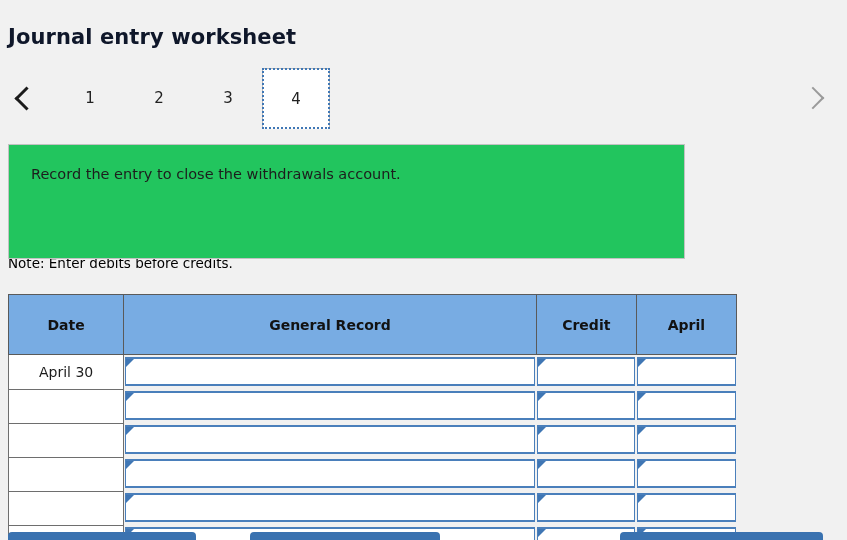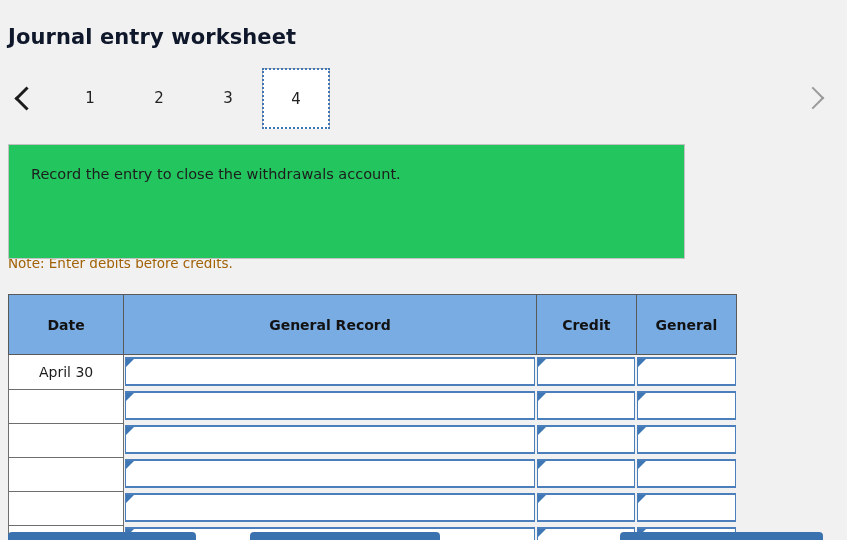--- a/index.html
+++ b/index.html
@@ -117,21 +117,21 @@
     font-size: 14.5px;
     color: #1d1d1d;
   }
 
   
   .note {
     position: absolute;
     left: 8px;
     top: 255px;
     font-size: 13.5px;
-    color: #a16207;
+    color: #000000;
   }
 
   
   .journal {
     position: absolute;
     left: 8px;
     top: 294px;
     width: 729px;
     border-collapse: collapse;
     table-layout: fixed;
@@ -254,21 +254,21 @@
       <col class="col-date">
       <col class="col-journal">
       <col class="col-debit">
       <col class="col-credit">
     </colgroup>
     <thead>
       <tr>
         <th>Date</th>
         <th>General Record</th>
         <th>Credit</th>
-        <th>General</th>
+        <th>April</th>
       </tr>
     </thead>
     <tbody>
       <tr class="row-first">
         <td class="date-cell">April 30</td>
         <td class="field-cell">
           <div class="field">
             <span></span>
           </div>
         </td>

